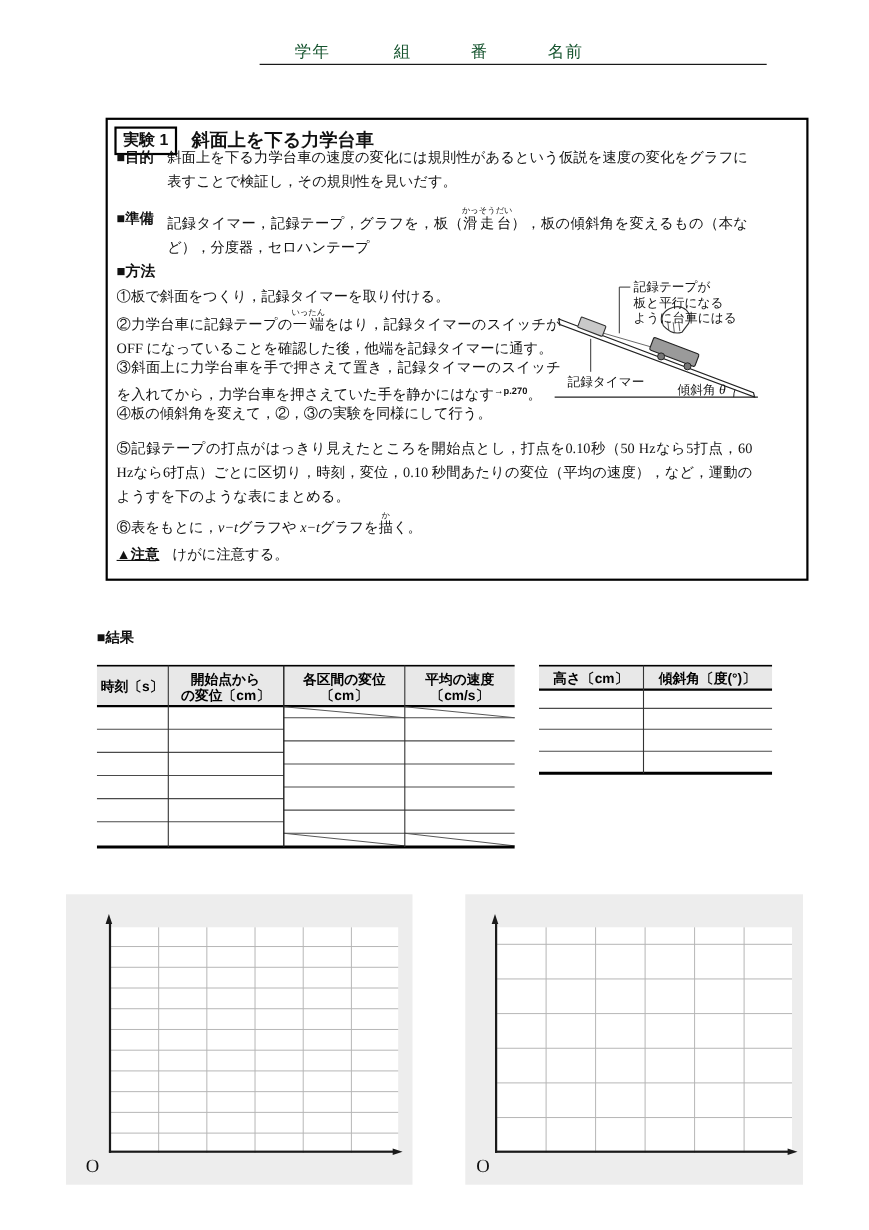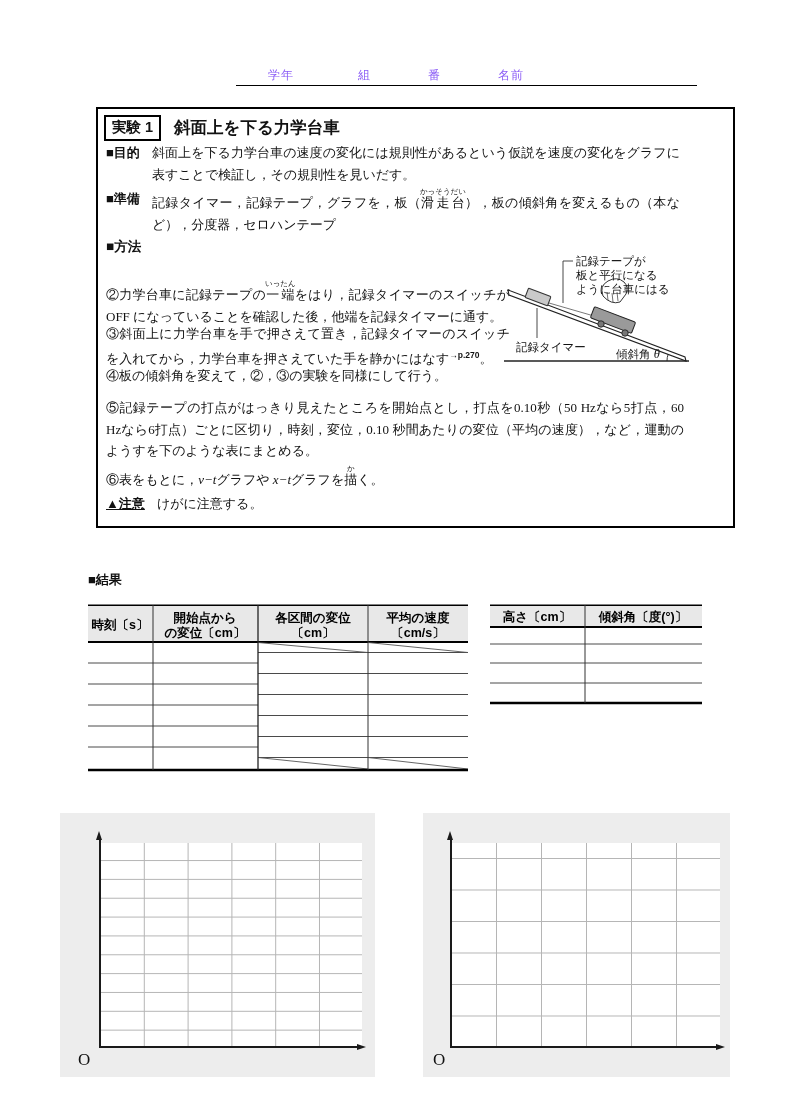--- a/index.html
+++ b/index.html
@@ -2,42 +2,42 @@
 <html><head>
 <meta charset="utf-8">
 <style>
   html,body { margin:0; padding:0; background:#fff; }
   .page {
     position:relative; width:790px; height:1118px; background:#ffffff;
     font-family:"Liberation Serif","DejaVu Serif",serif; color:#111; overflow:hidden;
   }
 
   
-  .name-line { position:absolute; left:236px; top:63px; width:461px; height:22px;
-               border-bottom:1.5px solid #000; font-size:12px; color:#8b5cf6; }
+  .name-line { position:absolute; left:236px; top:36px; width:461px; height:22px;
+               border-bottom:1.5px solid #000; font-size:15px; color:#14532d; }
   .name-line span { position:absolute; bottom:1px; letter-spacing:1px; }
   .nl-grade  { left:32px; }
   .nl-class  { left:122px; }
   .nl-number { left:192px; }
   .nl-name   { left:262px; }
 
   
   .exp-box { position:absolute; left:96px; top:107px; width:593px; height:417px;
              border:2px solid #000; background:#fff;padding-left:42px; }
   .title-row { position:absolute; left:6px; top:6px; display:flex; align-items:center; gap:13px; }
   .badge { border:2px solid #000; padding:1px 6px 2px 6px; font-weight:bold; font-size:14.5px;
            font-family:"Liberation Sans","DejaVu Sans",sans-serif; }
   .exp-title { font-weight:bold; font-size:16.5px;
                font-family:"Liberation Sans","DejaVu Sans",sans-serif; }
 
   .sec { position:absolute; left:8px; display:flex; align-items:flex-start; }
   .sec-label { font-family:"Liberation Sans","DejaVu Sans",sans-serif; font-weight:bold;
                font-size:13px; flex:0 0 46px; line-height:22px; }
   .sec-body { width:528px; font-size:13px; line-height:22px; text-align:justify; }
-  .sec-purpose { top:33px; }
+  .sec-purpose { top:23px; }
   .sec-prep { top:79px; }
 
   .method-label { position:absolute; left:8px; top:129px; font-weight:bold; font-size:13.5px;
                   font-family:"Liberation Sans","DejaVu Sans",sans-serif; }
 
   .step { position:absolute; left:8px; font-size:13px; line-height:21.5px; text-align:justify; }
   .step-1 { top:150px; width:560px; }
   .step-2 { top:171px; width:404px; }
   .step-3 { top:214px; width:404px; }
   .step-4 { top:256px; width:570px; }
@@ -129,20 +129,21 @@
       <span class="sec-body">斜面上を下る力学台車の速度の変化には規則性があるという仮説を速度の変化をグラフに表すことで検証し，その規則性を見いだす。</span>
     </div>
 
     <div class="sec sec-prep">
       <span class="sec-label">■準備</span>
       <span class="sec-body"><span>記録タイマー，記録テープ，グラフを，板（</span><ruby><span>滑走台</span><rt>かっそうだい</rt></ruby><span>），板の傾斜角を変えるもの（本など），分度器，セロハンテープ</span></span>
     </div>
 
     <div class="method-label">■方法</div>
 
+    <div class="step step-1">①板で斜面をつくり，記録タイマーを取り付ける。</div>
 
     <div class="step step-2"><span>②力学台車に記録テープの</span><ruby><span>一端</span><rt>いったん</rt></ruby><span>をはり，記録タイマーのスイッチが OFF になっていることを確認した後，他端を記録タイマーに通す。</span></div>
 
     <div class="step step-3"><span>③斜面上に力学台車を手で押さえて置き，記録タイマーのスイッチを入れてから，力学台車を押さえていた手を静かにはなす</span><span class="ref">→p.270</span><span>。</span></div>
 
     <div class="step step-4">④板の傾斜角を変えて，②，③の実験を同様にして行う。</div>
 
     <div class="step step-5">⑤記録テープの打点がはっきり見えたところを開始点とし，打点を0.10秒（50 Hzなら5打点，60 Hzなら6打点）ごとに区切り，時刻，変位，0.10 秒間あたりの変位（平均の速度），など，運動のようすを下のような表にまとめる。</div>
 
     <div class="step step-6"><span>⑥表をもとに，</span><span class="it">v−t</span><span>グラフや </span><span class="it">x−t</span><span>グラフを</span><ruby><span>描</span><rt>か</rt></ruby><span>く。</span></div>

